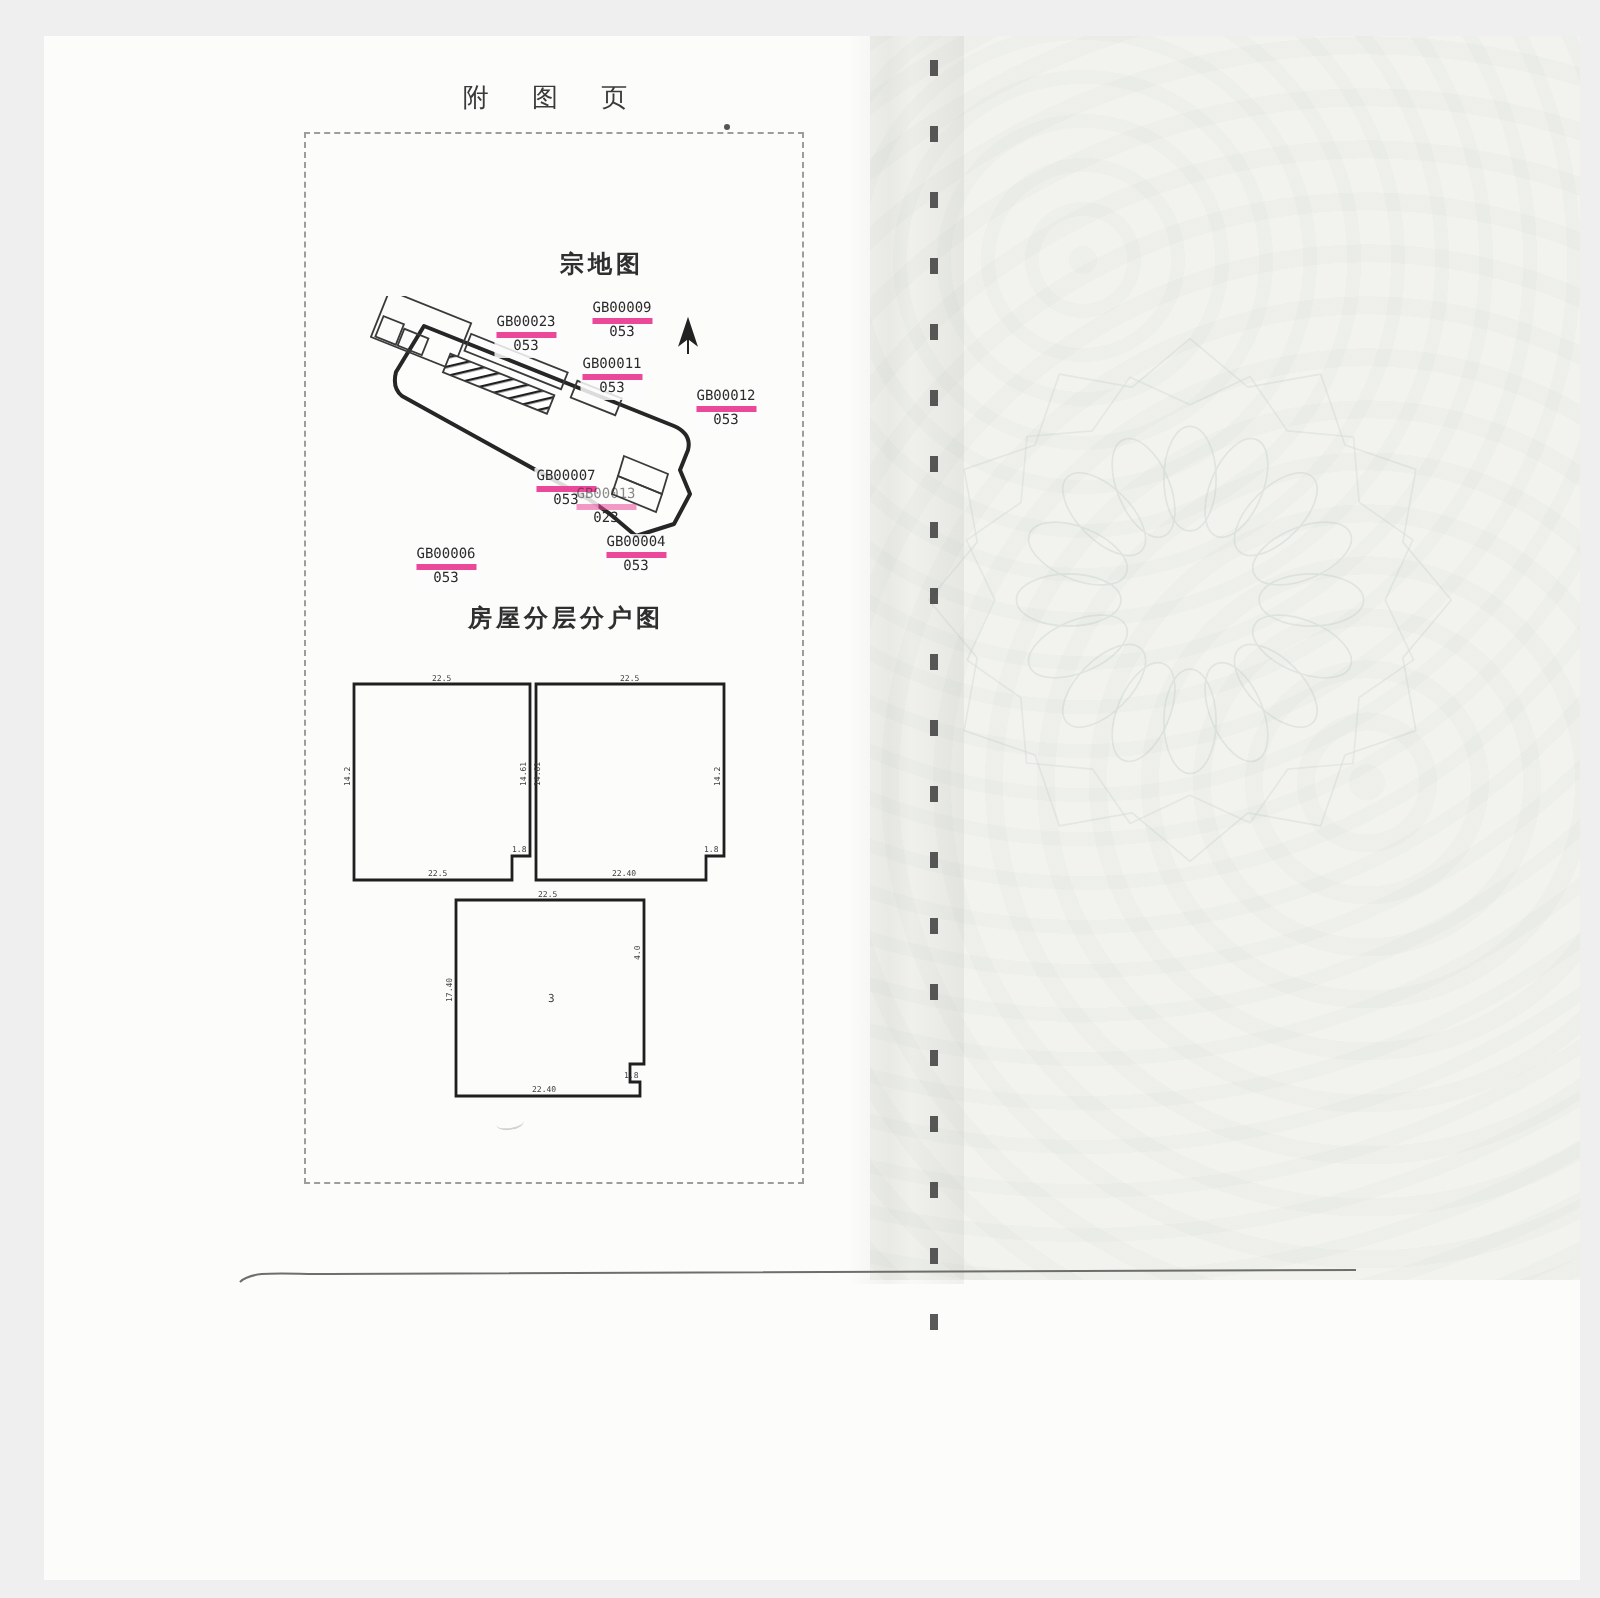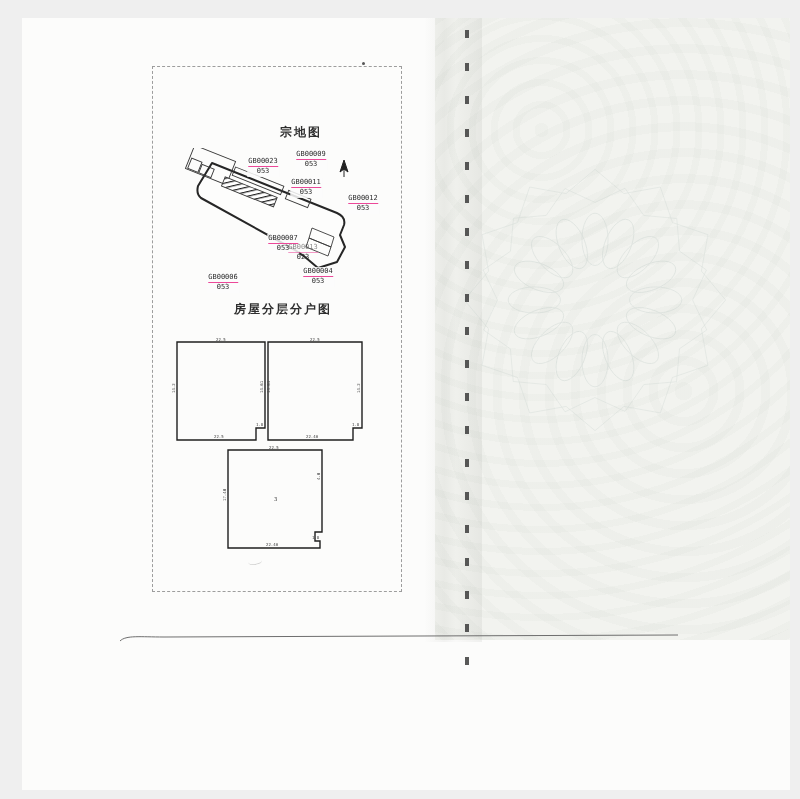--- a/index.html
+++ b/index.html
@@ -46,21 +46,21 @@
   .t-parcel{left:160px;top:106px;}
   .t-floor{left:170px;top:283px;}
   svg.map{position:absolute;left:163px;top:130px;width:180px;height:140px;}
   svg.plans{position:absolute;left:146px;top:316px;width:204px;height:236px;}
   .plabel{
     position:absolute;transform:translateX(-50%);
     font-family:"DejaVu Sans Mono",monospace;font-size:7px;line-height:1.35;
     color:#2b2b2b;text-align:center;background:rgba(252,252,251,0.85);
     padding:0 1px;white-space:nowrap;z-index:5;
   }
-  .plabel .pid{border-bottom:1px solid #ec4899;display:inline-block;}
+  .plabel .pid{border-bottom:3px solid #ec4899;display:inline-block;}
   .watermark{position:absolute;left:433px;top:142px;width:280px;height:280px;opacity:0.5;}
   svg.bottom-edge{position:absolute;left:94px;top:612px;width:566px;height:16px;}
   .speck{position:absolute;width:3px;height:3px;border-radius:50%;background:#555;}
   .smudge{
     position:absolute;left:226px;top:540px;width:14px;height:6px;
     border-bottom:1px solid rgba(60,60,60,0.22);transform:rotate(-8deg);border-radius:50%;
   }
 </style>
 </head>
 <body>
@@ -91,20 +91,21 @@
         <use href="#wpetal" transform="rotate(225 150 150)"></use>
         <use href="#wpetal" transform="rotate(247.5 150 150)"></use>
         <use href="#wpetal" transform="rotate(270 150 150)"></use>
         <use href="#wpetal" transform="rotate(292.5 150 150)"></use>
         <use href="#wpetal" transform="rotate(315 150 150)"></use>
         <use href="#wpetal" transform="rotate(337.5 150 150)"></use>
       </g>
     </g>
   </svg>
 
+  <div class="header-title">附 图 页</div>
 
   <div class="frame"></div>
   <div class="speck" style="left:340px;top:44px;"></div>
 
   <div class="sec-title t-parcel">宗地图</div>
 
   <svg class="map" viewBox="0 0 180 140">
     <defs>
       <pattern id="hatch" width="4.5" height="4.5" patternUnits="userSpaceOnUse" patternTransform="rotate(55)">
         <rect width="4.5" height="4.5" fill="#fff"></rect>

